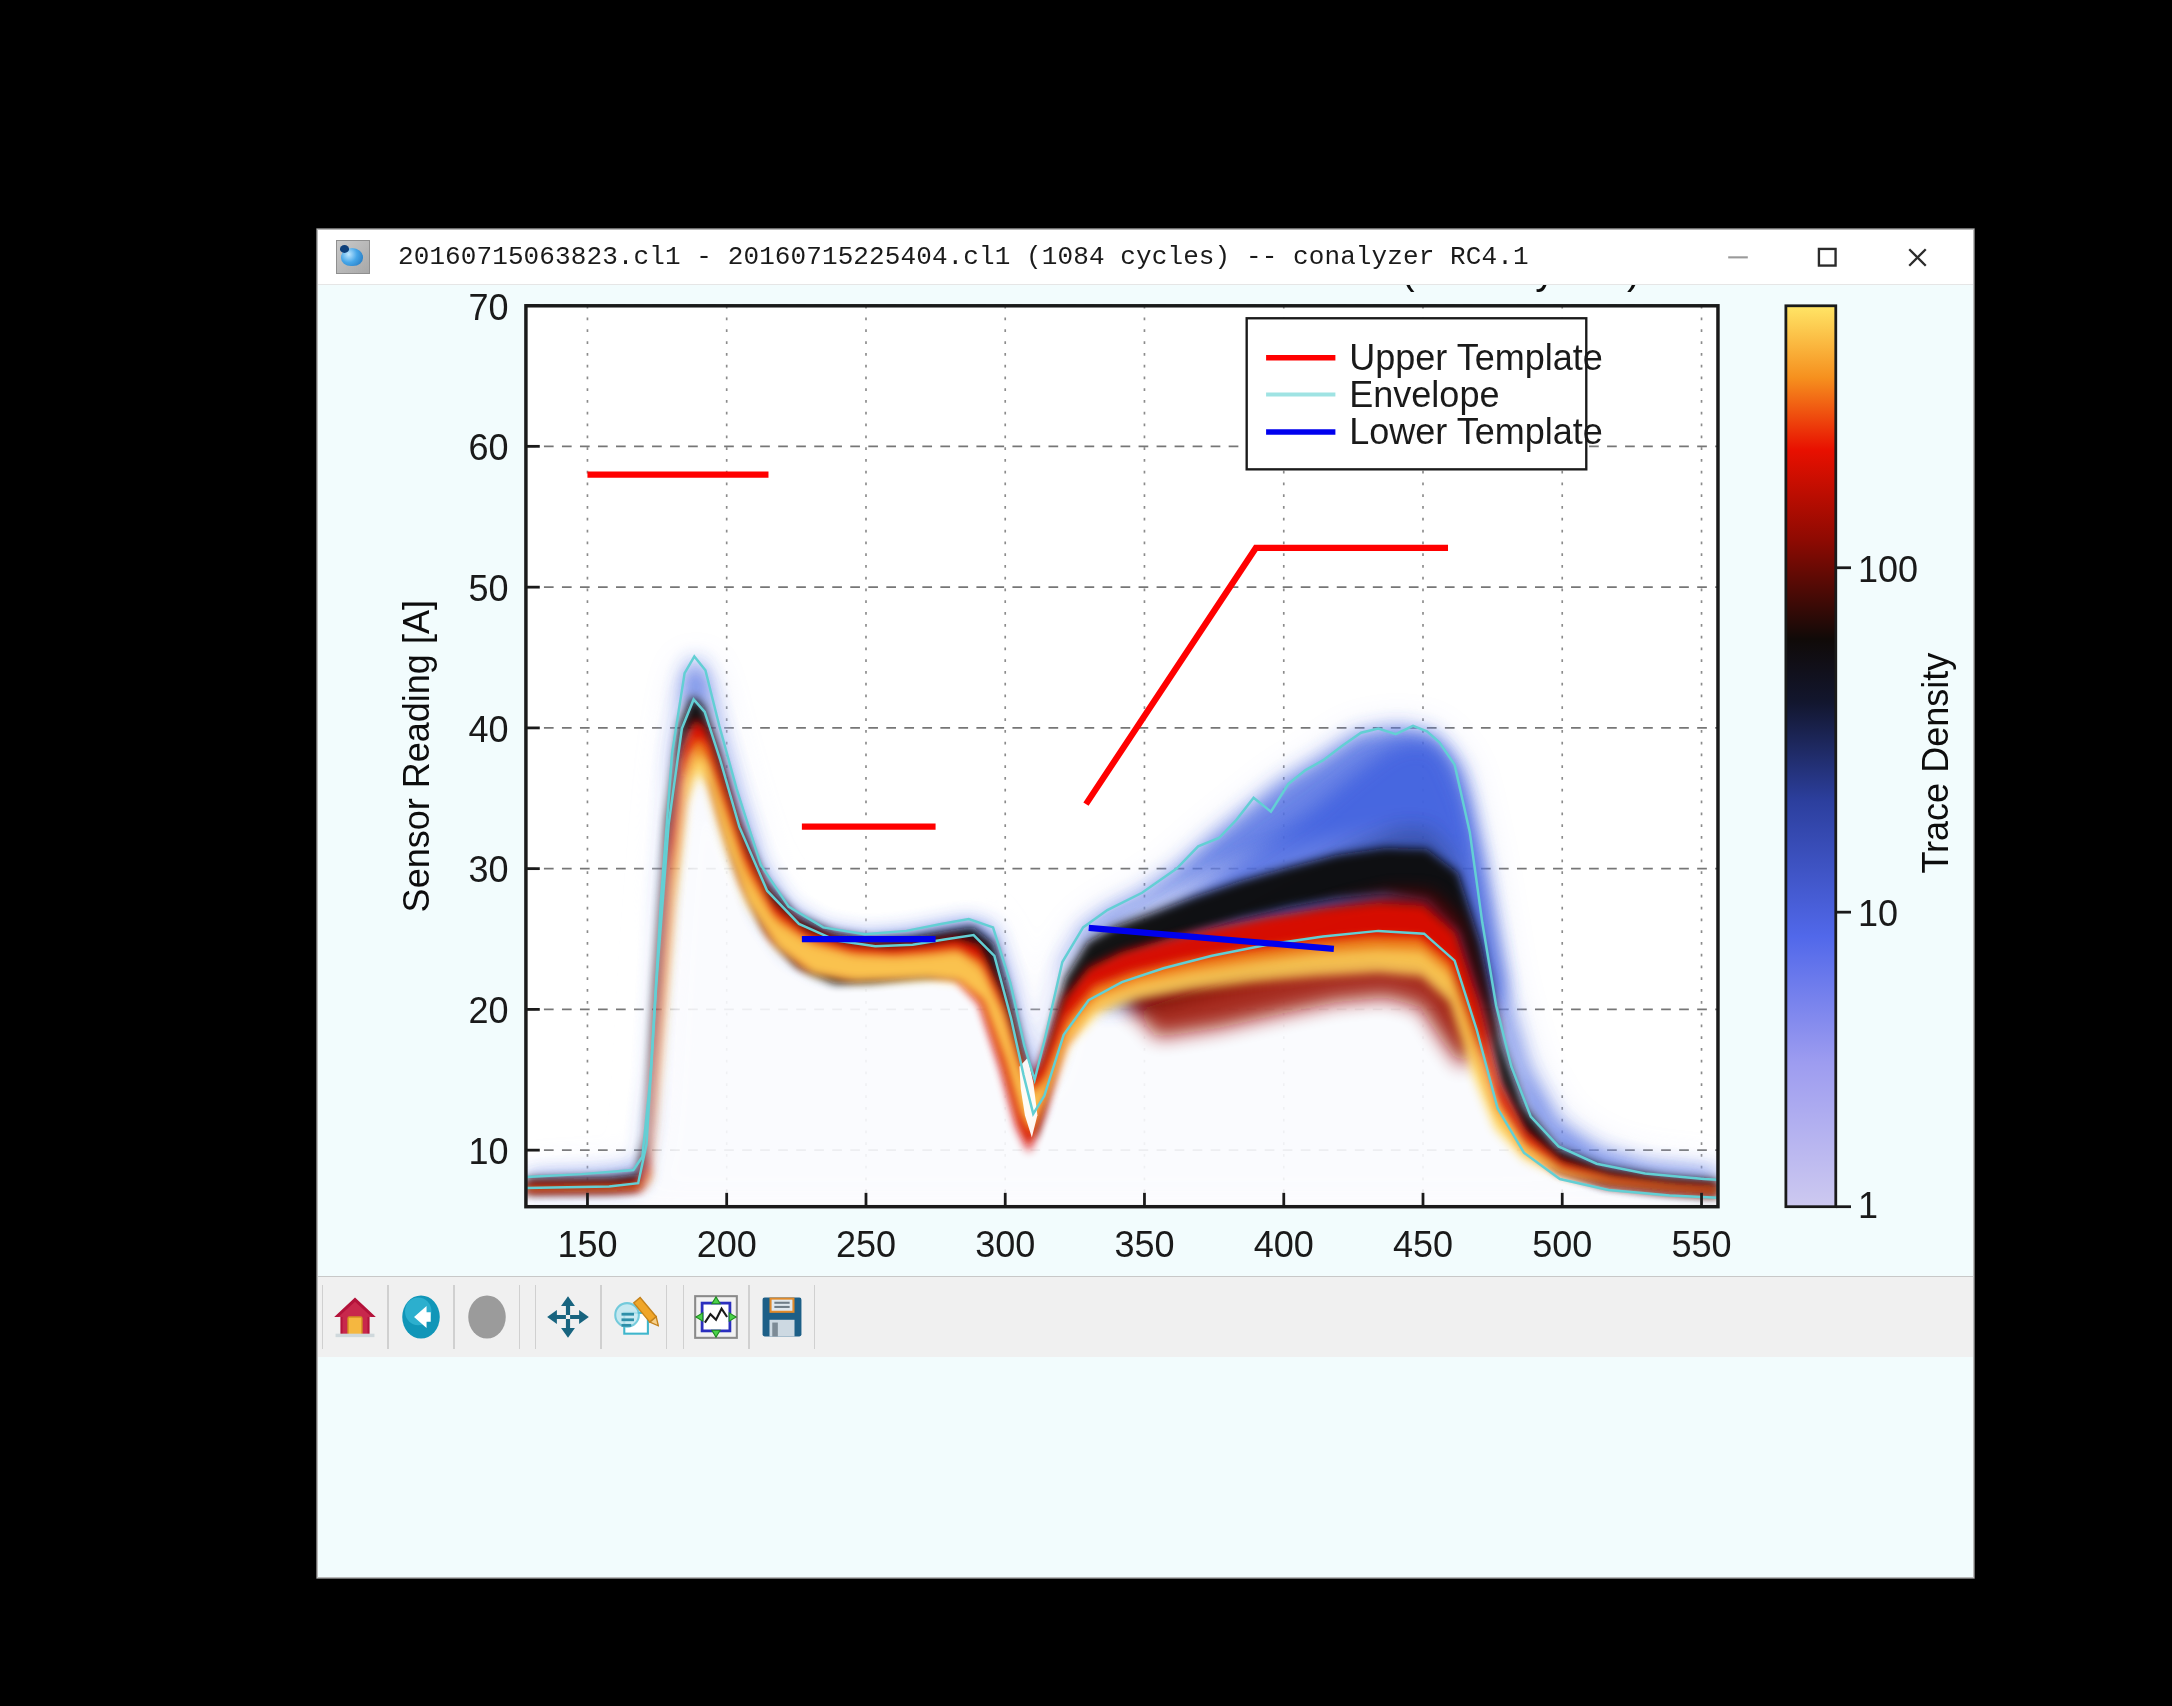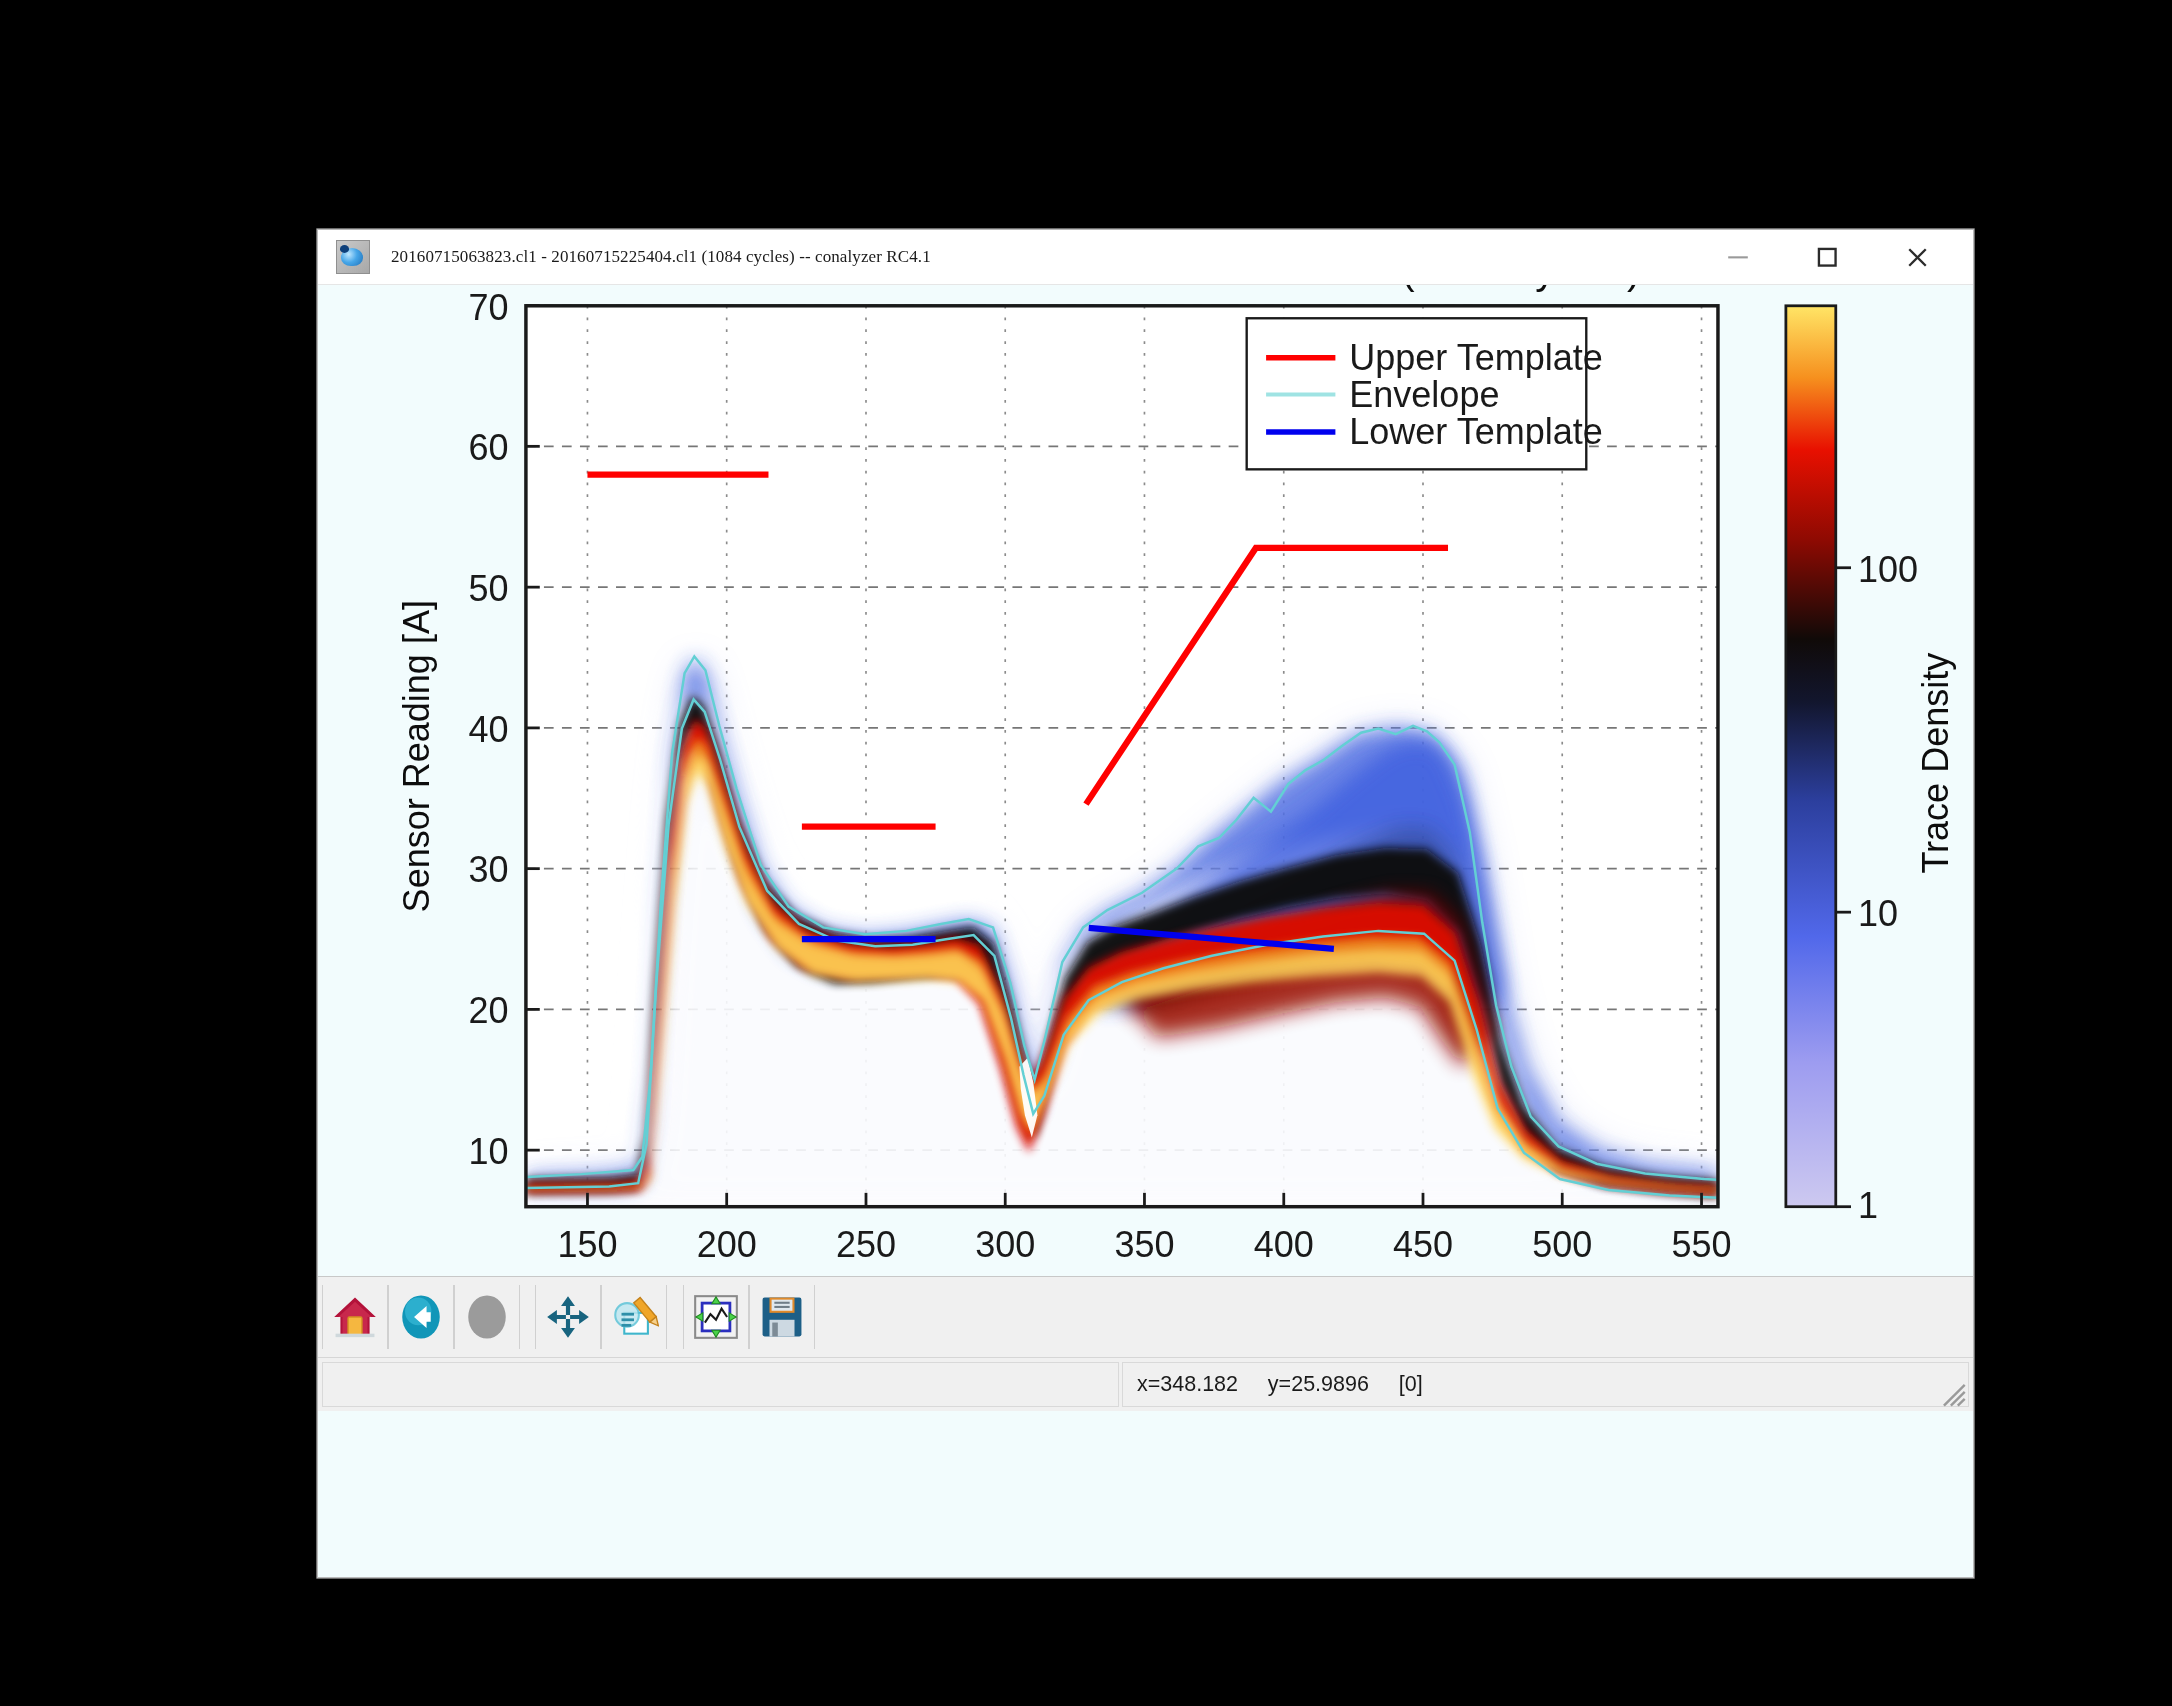--- a/index.html
+++ b/index.html
@@ -27,22 +27,22 @@
   #app-icon::before{
     content:"";position:absolute;left:4.2px;top:7px;width:22px;height:18px;
     background:radial-gradient(circle at 35% 35%,#bfe7ff 0%,#46a6e8 45%,#1d6fb8 100%);
     border-radius:50% 50% 45% 45%;
   }
   #app-icon::after{
     content:"";position:absolute;left:2.8px;top:4.2px;width:9.7px;height:8.3px;
     background:#0e3f7a;border-radius:50%;
   }
   #title-text{
-    margin-left:21px;font-size:17px;color:#1a1a1a;letter-spacing:0.1px;white-space:nowrap;
-    font-family:Liberation Serif, serif;
+    margin-left:28px;font-size:26px;color:#1a1a1a;letter-spacing:0.1px;white-space:nowrap;
+    font-family:Liberation Mono, monospace;
   }
   .wctrl{
     position:absolute;top:0;height:54px;width:83px;display:flex;align-items:center;justify-content:center;
     cursor:default;
   }
   #btn-min{right:194px;}
   #btn-max{right:104px;}
   #btn-close{right:14px;}
   .wctrl svg{display:block;}
 
@@ -523,27 +523,16 @@
           <g fill="#6f7d87">
             <rect x="25" y="14" width="22" height="3"></rect>
             <rect x="25" y="20" width="22" height="3"></rect>
           </g>
           <rect x="18" y="40" width="36" height="24" fill="#cdd9e2"></rect>
           <rect x="22" y="44" width="8" height="20" fill="#7d8b96"></rect>
         </svg>
       </div>
     </div>
 
-    <div id="statusbar">
-      <div id="status-left"></div>
-      <div id="status-coords">x=348.182     y=25.9896     [0]</div>
-      <svg id="grip" viewBox="0 0 44 44">
-        <g stroke="#9a9a9a" stroke-width="3.5">
-          <line x1="40" y1="10" x2="10" y2="40"></line>
-          <line x1="40" y1="20" x2="20" y2="40"></line>
-          <line x1="40" y1="30" x2="30" y2="40"></line>
-        </g>
-      </svg>
-    </div>
 
   </div>
 </div>
 
 
 </body></html>

